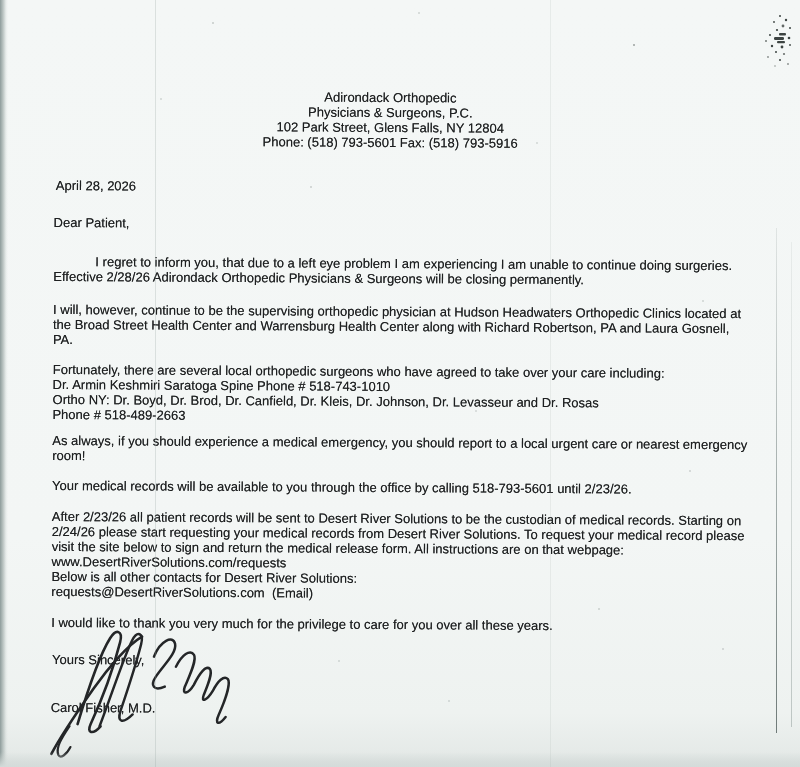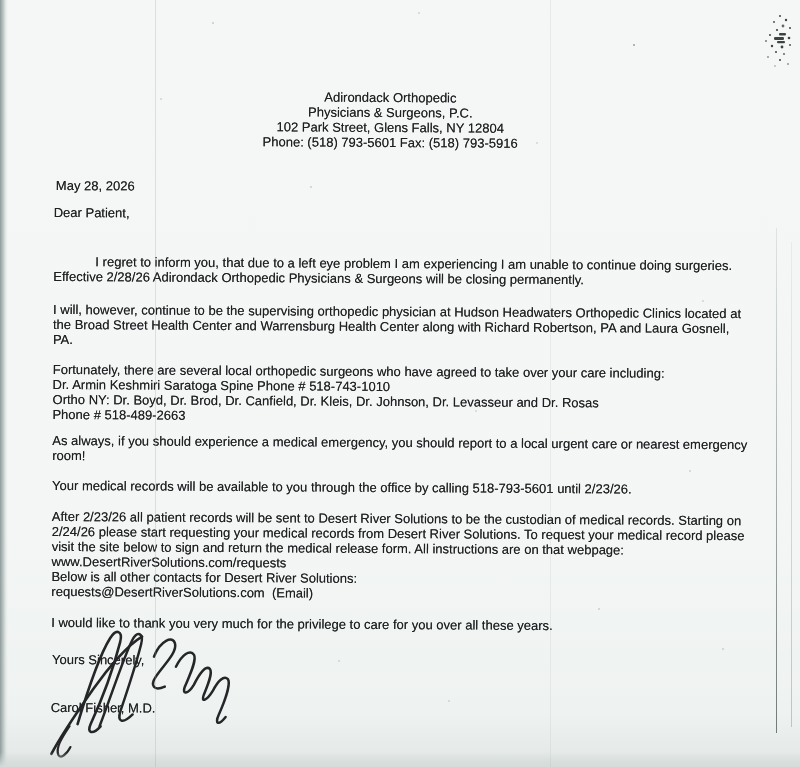--- a/index.html
+++ b/index.html
@@ -73,23 +73,23 @@
 
   <div class="letter-content">
 
     <div class="letterhead">
       <div class="ink">Adirondack Orthopedic</div>
       <div class="ink">Physicians &amp; Surgeons, P.C.</div>
       <div class="ink">102 Park Street, Glens Falls, NY 12804</div>
       <div class="ink">Phone: (518) 793-5601 Fax: (518) 793-5916</div>
     </div>
 
-    <div class="block ink" style="left:57px;top:178px;">May 28, 2026</div>
+    <div class="block ink" style="left:57px;top:178px;">April 28, 2026</div>
 
-    <div class="block ink" style="left:55px;top:205px;">Dear Patient,</div>
+    <div class="block ink" style="left:55px;top:215px;">Dear Patient,</div>
 
     <div class="block ink indent-first" style="left:55px;top:254px;">I regret to inform you, that due to a left eye problem I am experiencing I am unable to continue doing surgeries.
 Effective 2/28/26 Adirondack Orthopedic Physicians &amp; Surgeons will be closing permanently.</div>
 
     <div class="block ink" style="left:55px;top:302px;">I will, however, continue to be the supervising orthopedic physician at Hudson Headwaters Orthopedic Clinics located at
 the Broad Street Health Center and Warrensburg Health Center along with Richard Robertson, PA and Laura Gosnell,
 PA.</div>
 
     <div class="block ink" style="left:55px;top:362px;">Fortunately, there are several local orthopedic surgeons who have agreed to take over your care including:
 Dr. Armin Keshmiri Saratoga Spine Phone # 518-743-1010

